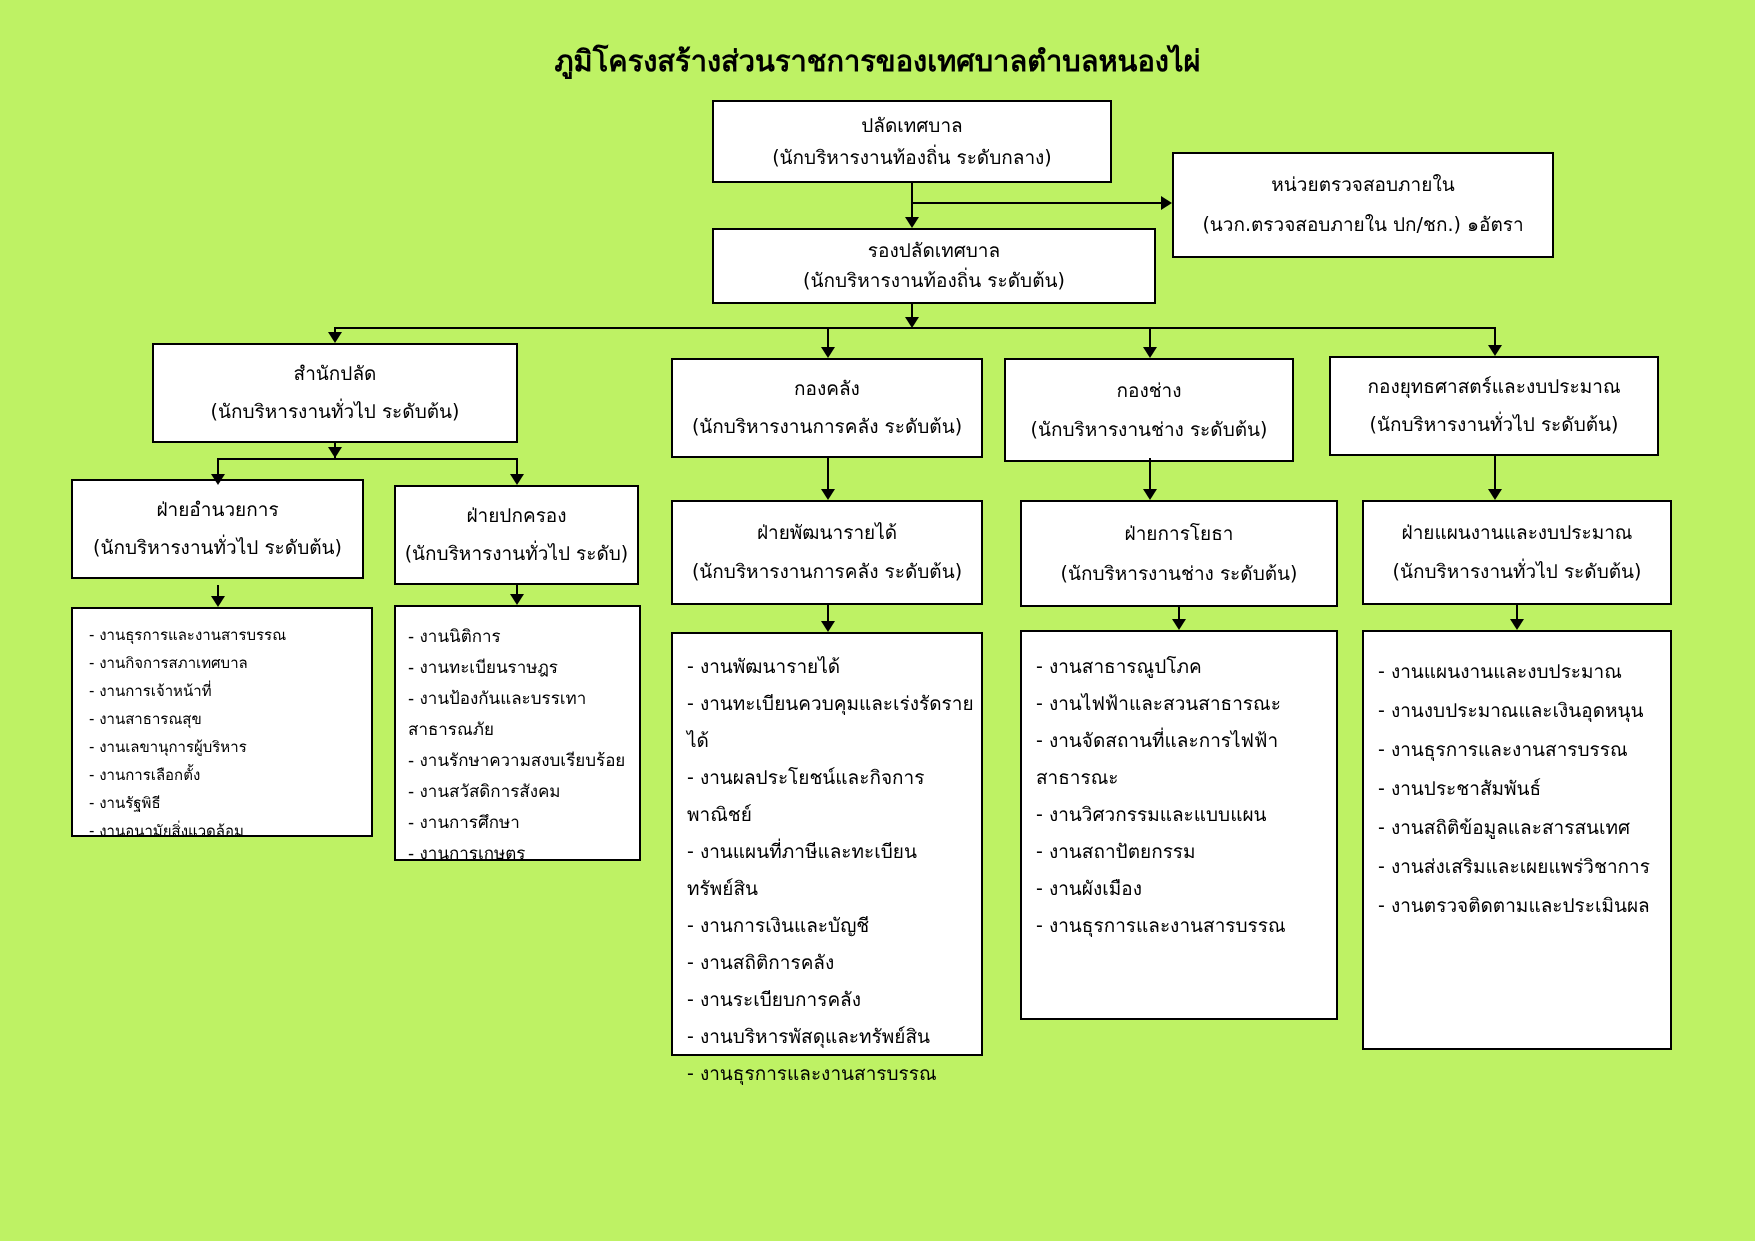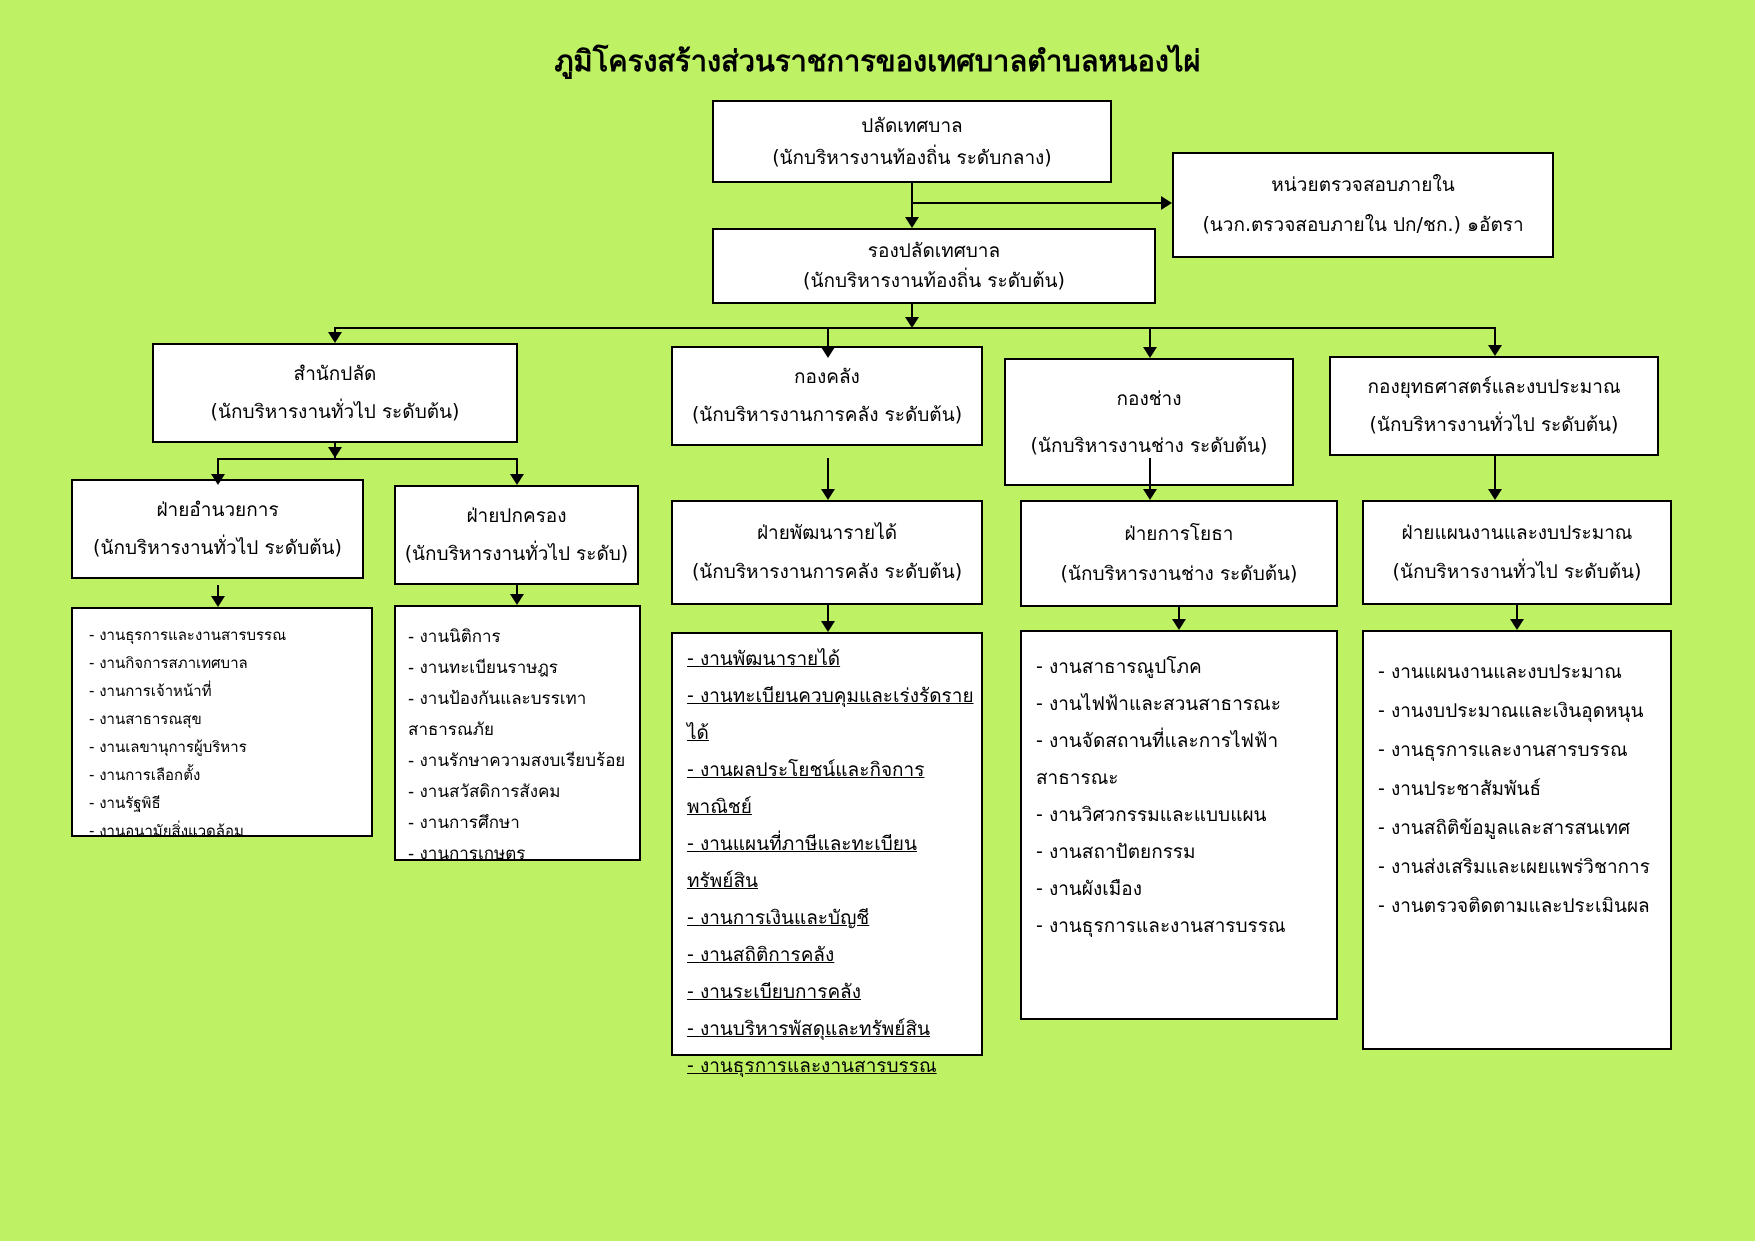--- a/index.html
+++ b/index.html
@@ -57,25 +57,25 @@
 
   <div class="node" style="left:712px;top:228px;width:444px;height:76px;">
     <div>รองปลัดเทศบาล</div>
     <div>(นักบริหารงานท้องถิ่น ระดับต้น)</div>
   </div>
 
   <div class="node" style="left:152px;top:343px;width:366px;height:100px;">
     <div>สำนักปลัด</div>
     <div>(นักบริหารงานทั่วไป ระดับต้น)</div>
   </div>
-  <div class="node" style="left:671px;top:346px;width:312px;height:100px;">
+  <div class="node" style="left:671px;top:358px;width:312px;height:100px;">
     <div>กองคลัง</div>
     <div>(นักบริหารงานการคลัง ระดับต้น)</div>
   </div>
-  <div class="node" style="left:1004px;top:358px;width:290px;height:128px;">
+  <div class="node" style="left:1004px;top:358px;width:290px;height:104px;">
     <div>กองช่าง</div>
     <div>(นักบริหารงานช่าง ระดับต้น)</div>
   </div>
   <div class="node" style="left:1329px;top:356px;width:330px;height:100px;">
     <div>กองยุทธศาสตร์และงบประมาณ</div>
     <div>(นักบริหารงานทั่วไป ระดับต้น)</div>
   </div>
 
   <div class="node" style="left:71px;top:479px;width:293px;height:100px;">
     <div>ฝ่ายอำนวยการ</div>
@@ -110,21 +110,21 @@
     </div>
   <div class="listbox l-med" style="left:394px;top:605px;width:247px;height:256px;padding:14px 6px 23px 12px;">
       <div class="task-item">งานนิติการ</div>
       <div class="task-item">งานทะเบียนราษฎร</div>
       <div class="task-item">งานป้องกันและบรรเทาสาธารณภัย</div>
       <div class="task-item">งานรักษาความสงบเรียบร้อย</div>
       <div class="task-item">งานสวัสดิการสังคม</div>
       <div class="task-item">งานการศึกษา</div>
       <div class="task-item">งานการเกษตร</div>
     </div>
-  <div class="listbox l-big" style="left:671px;top:632px;width:312px;height:424px;padding:6px 6px 6px 14px;text-decoration:underline;">
+  <div class="listbox l-big" style="left:671px;top:632px;width:312px;height:424px;padding:14px 6px 6px 14px;">
       <div class="task-item">งานพัฒนารายได้</div>
       <div class="task-item">งานทะเบียนควบคุมและเร่งรัดรายได้</div>
       <div class="task-item">งานผลประโยชน์และกิจการพาณิชย์</div>
       <div class="task-item">งานแผนที่ภาษีและทะเบียนทรัพย์สิน</div>
       <div class="task-item">งานการเงินและบัญชี</div>
       <div class="task-item">งานสถิติการคลัง</div>
       <div class="task-item">งานระเบียบการคลัง</div>
       <div class="task-item">งานบริหารพัสดุและทรัพย์สิน</div>
       <div class="task-item">งานธุรการและงานสารบรรณ</div>
     </div>

